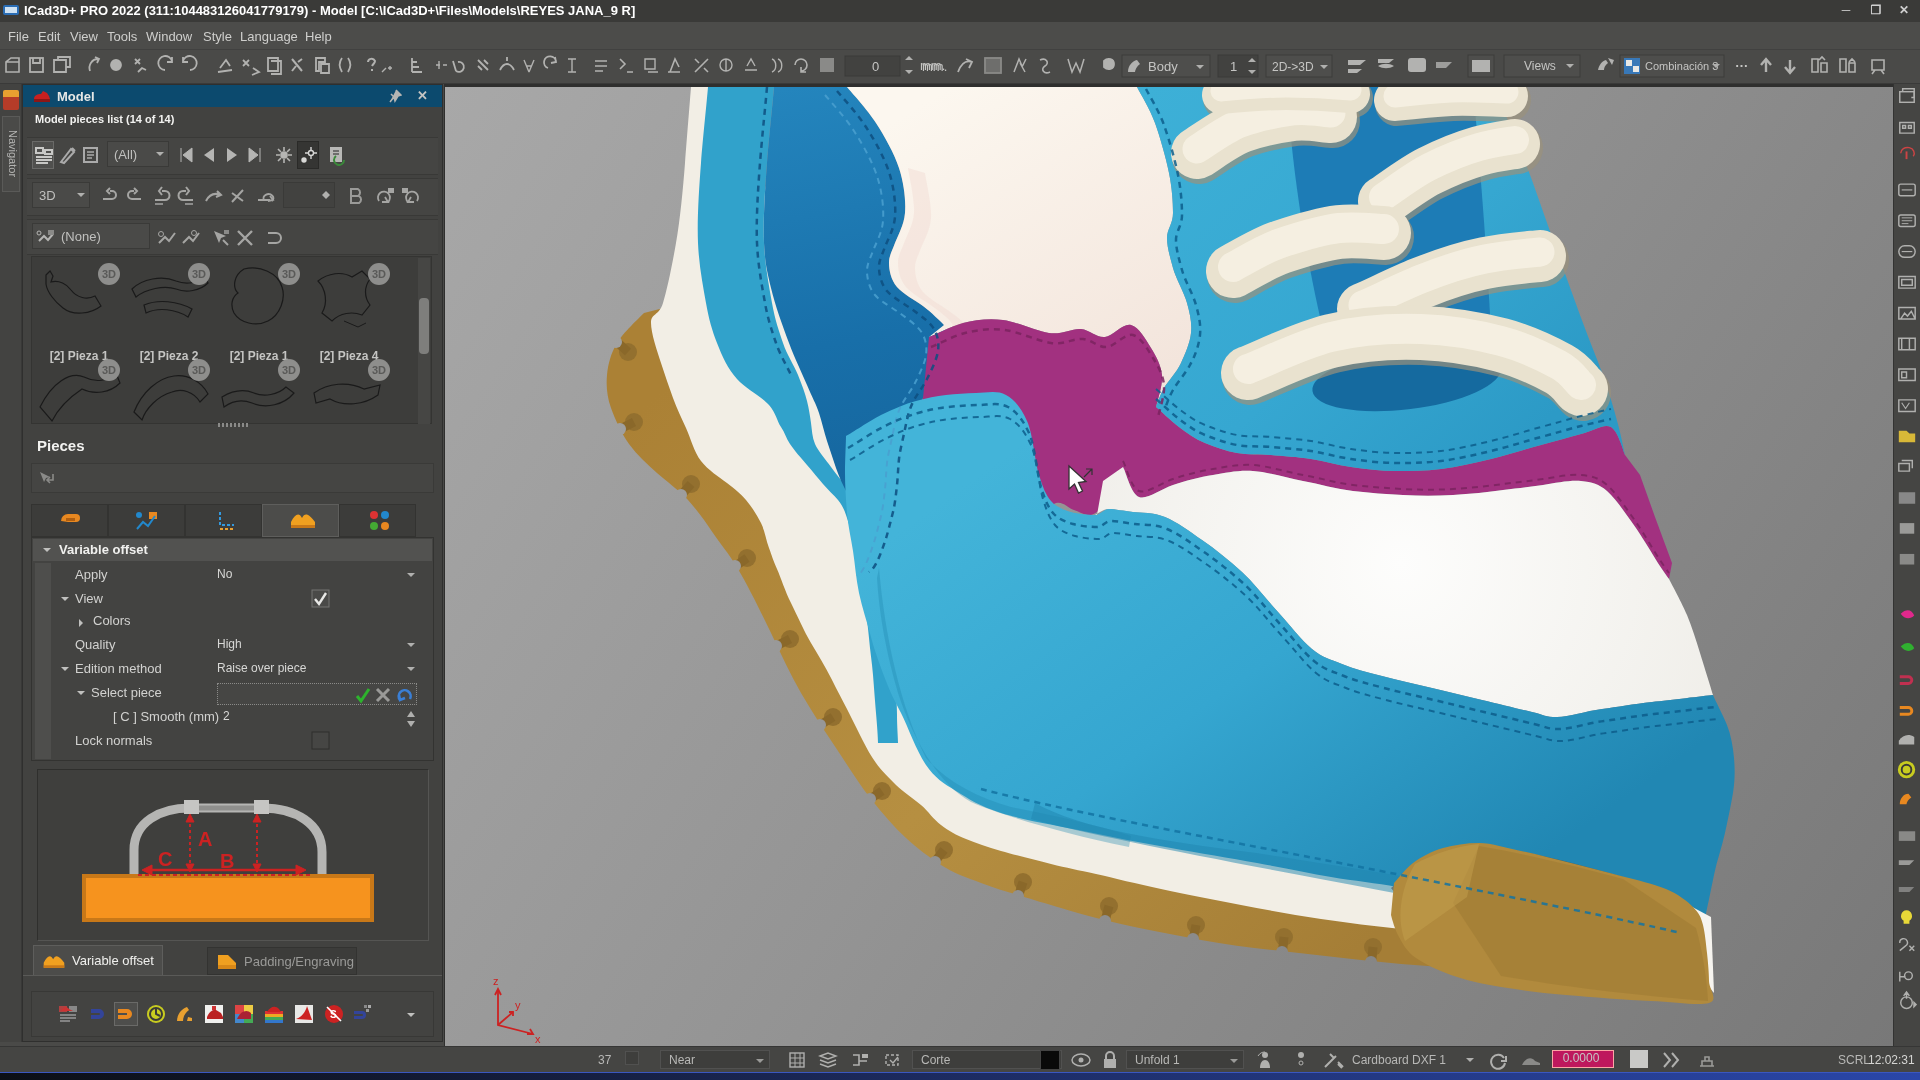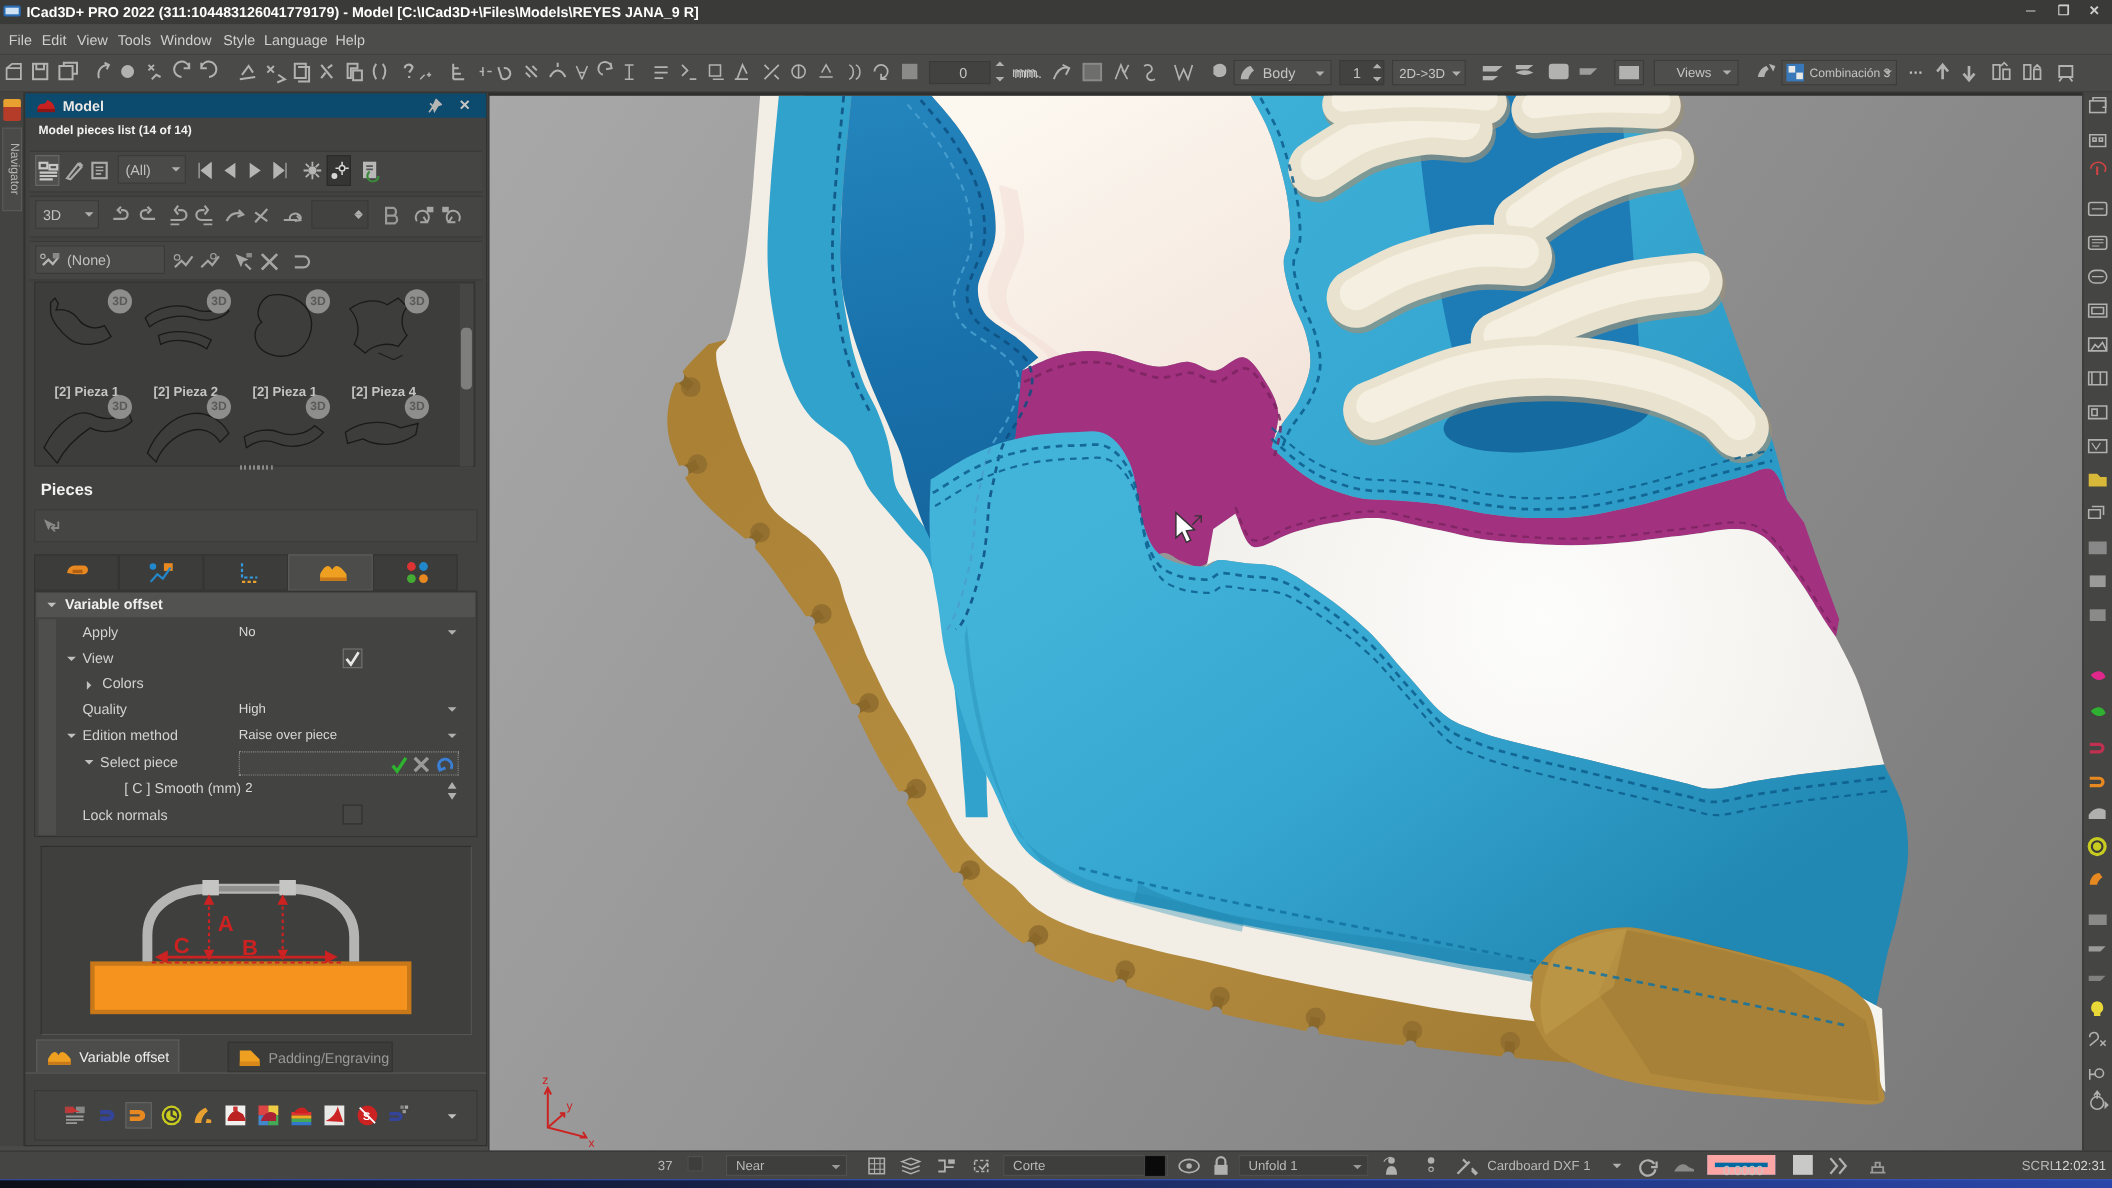--- a/index.html
+++ b/index.html
@@ -792,21 +792,21 @@
         <path d="M3,17 L12,8 M8,4 l4,4 m-4,4 l6,-6 m2,8 l4,4 m-4,-6 l5,5" stroke="#b0b0ae" stroke-width="2" fill="none"></path>
       </svg>
     <span style="position:absolute;left:1352px;top:6px;">Cardboard DXF 1</span>
     <span class="drop-arrow" style="left:1466px;top:11px;"></span>
     <svg style="position:absolute;left:1488px;top:3px;" width="20" height="20" viewBox="0 0 20 20">
         <path d="M16,8 a7,7 0 1 0 1,5 m1,-7 v5 h-5" fill="none" stroke="#b0b0ae" stroke-width="2"></path>
       </svg>
     <svg style="position:absolute;left:1520px;top:8px;" width="22" height="12" viewBox="0 0 22 12">
         <path d="M2,10 c4,-8 10,-8 13,-4 l5,2 v2 z" fill="#8a8a88"></path>
       </svg>
-    <span style="position:absolute;left:1552px;top:3px;width:62px;height:18px;background:#0369a1;border:7px solid #fca5a5;color:#c5c5c3;text-align:right;padding-right:4px;">0.0000</span>
+    <span style="position:absolute;left:1552px;top:3px;width:62px;height:18px;background:#be185d;border:1px solid #fca5a5;color:#c5c5c3;text-align:center;padding-right:4px;">0.0000</span>
     <span style="position:absolute;left:1630px;top:3px;width:18px;height:18px;background:#c9c9c7;"></span>
     <svg style="position:absolute;left:1660px;top:3px;" width="22" height="20" viewBox="0 0 22 20">
         <path d="M4,3 l6,7 -6,7 M12,3 l6,7 -6,7" stroke="#b0b0ae" stroke-width="2" fill="none"></path>
       </svg>
     <svg style="position:absolute;left:1696px;top:3px;" width="22" height="20" viewBox="0 0 22 20">
         <path d="M4,16 h14 M6,16 v-5 h10 v5 M9,11 v-4 h4 v4" stroke="#9a9a98" stroke-width="1.6" fill="none"></path>
       </svg>
     <span style="position:absolute;left:1838px;top:6px;">SCRL</span>
     <span style="position:absolute;left:1868px;top:6px;color:#d5d5d3;">12:02:31</span>
   </div>

